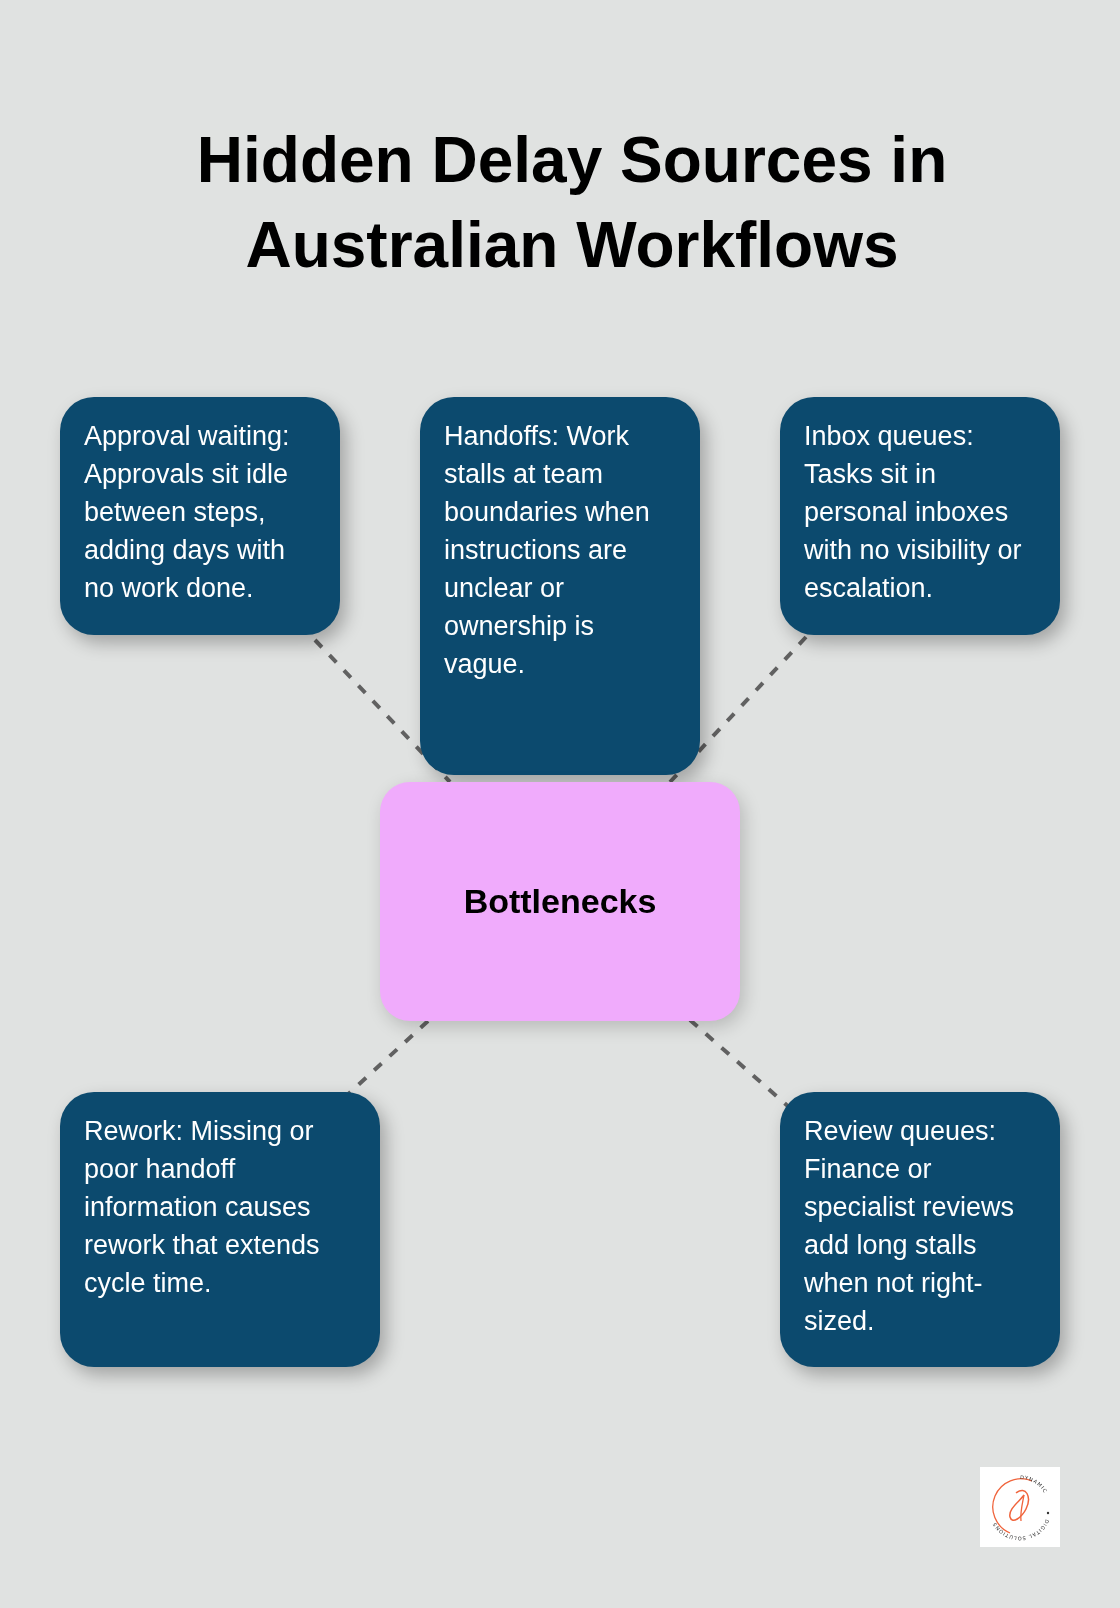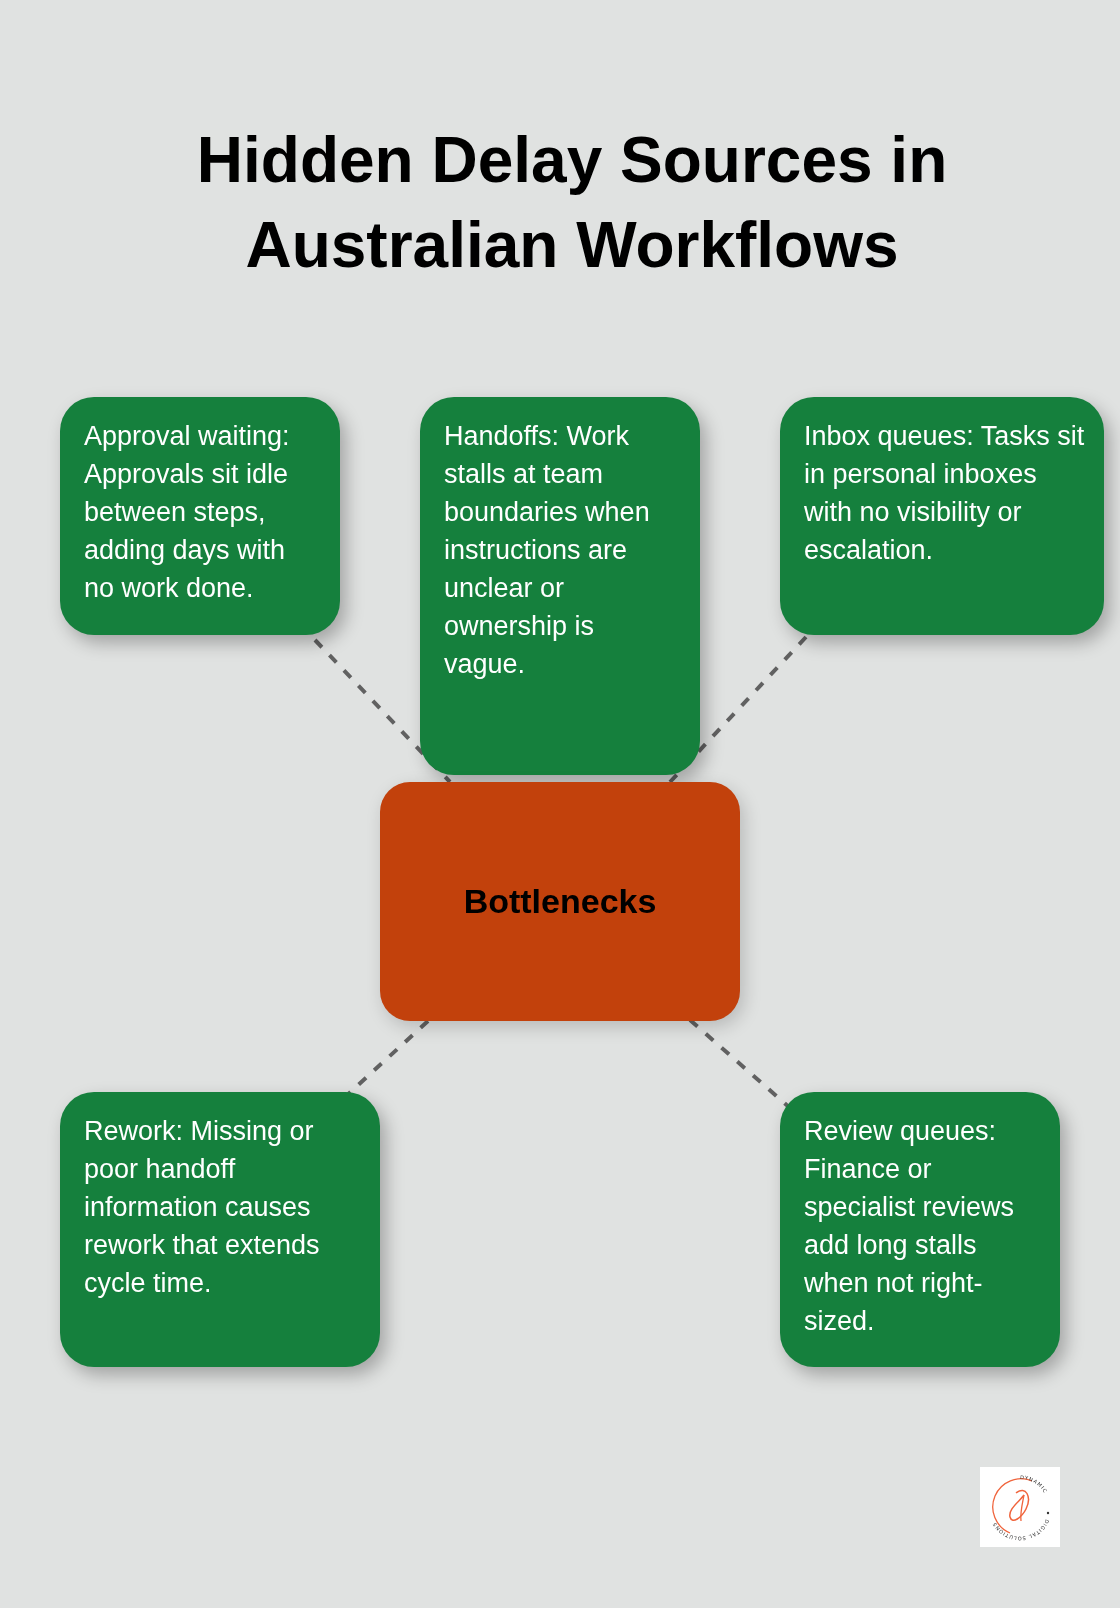--- a/index.html
+++ b/index.html
@@ -32,37 +32,37 @@
     }
     svg.connectors {
       position: absolute;
       left: 0;
       top: 0;
       width: 1120px;
       height: 1608px;
     }
     .card {
       position: absolute;
-      background: #15803d;
+      background: #0c4a6e;
       border-radius: 34px;
       box-shadow: 6px 8px 18px rgba(0,0,0,0.28);
       box-sizing: border-box;
       padding: 20px 18px 0 24px;
       color: #ffffff;
       font-family: "Liberation Sans", "DejaVu Sans", sans-serif;
       font-size: 27px;
       line-height: 38px;
     }
     .center-box {
       position: absolute;
       left: 380px;
       top: 782px;
       width: 360px;
       height: 239px;
-      background: #c2410c;
+      background: #f0abfc;
       border-radius: 30px;
       box-shadow: 4px 6px 18px rgba(0,0,0,0.18);
       display: flex;
       align-items: center;
       justify-content: center;
     }
     .center-label {
       font-family: "Liberation Sans", "DejaVu Sans", sans-serif;
       font-weight: bold;
       font-size: 34px;
@@ -99,21 +99,21 @@
 </svg>
 
 <div class="card" style="left:60px; top:397px; width:280px; height:238px;">
   <div>Approval waiting: Approvals sit idle between steps, adding days with no work done.</div>
 </div>
 
 <div class="card" style="left:420px; top:397px; width:280px; height:378px;">
   <div>Handoffs: Work stalls at team boundaries when instructions are unclear or ownership is vague.</div>
 </div>
 
-<div class="card" style="left:780px; top:397px; width:324px; height:238px;">
+<div class="card" style="left:780px; top:397px; width:280px; height:238px;">
   <div>Inbox queues: Tasks sit in personal inboxes with no visibility or escalation.</div>
 </div>
 
 <div class="center-box">
   <span class="center-label">Bottlenecks</span>
 </div>
 
 <div class="card" style="left:60px; top:1092px; width:320px; height:275px;">
   <div>Rework: Missing or poor handoff information causes rework that extends cycle time.</div>
 </div>

